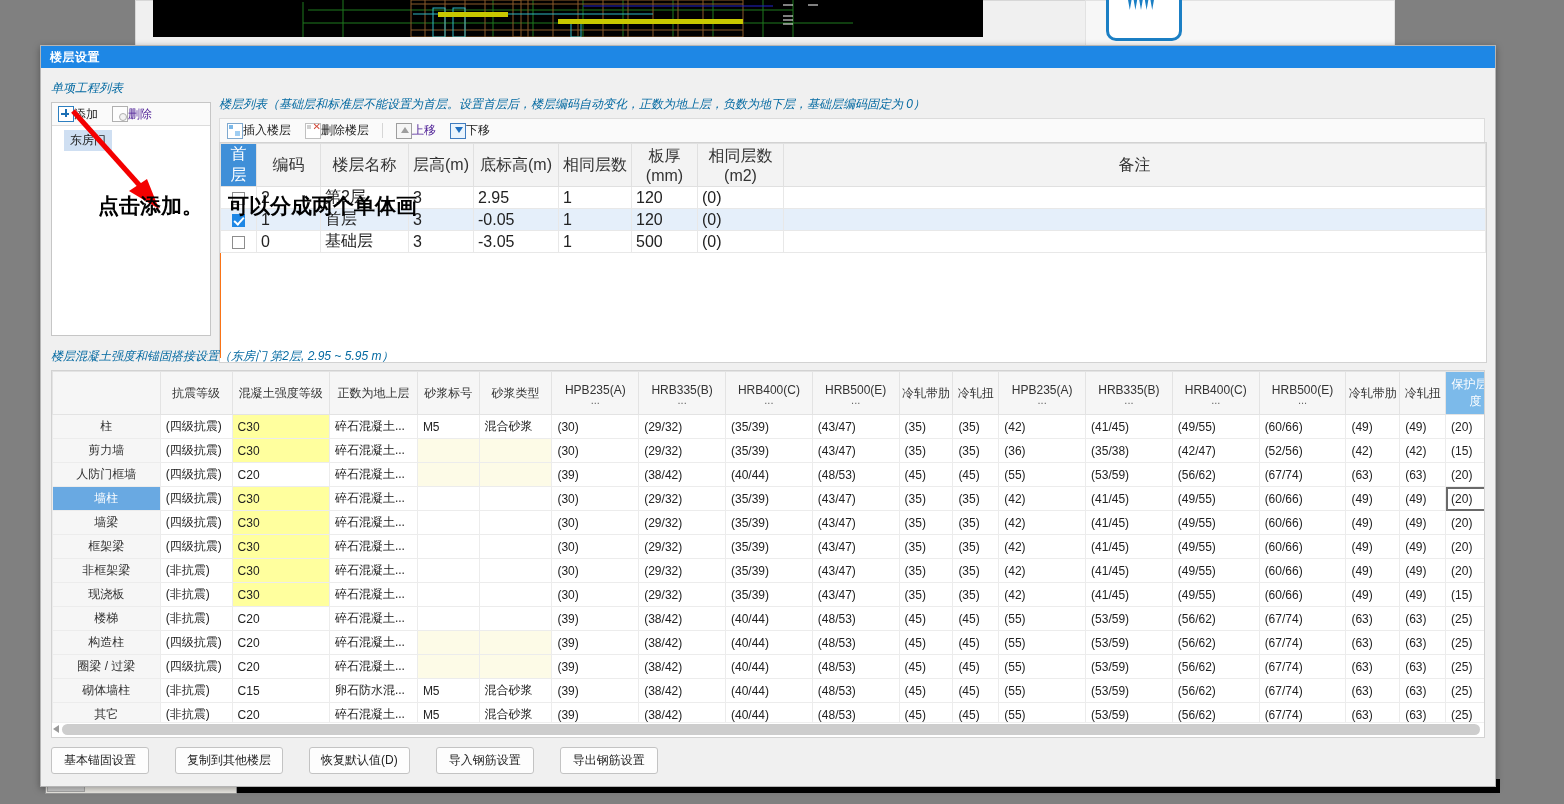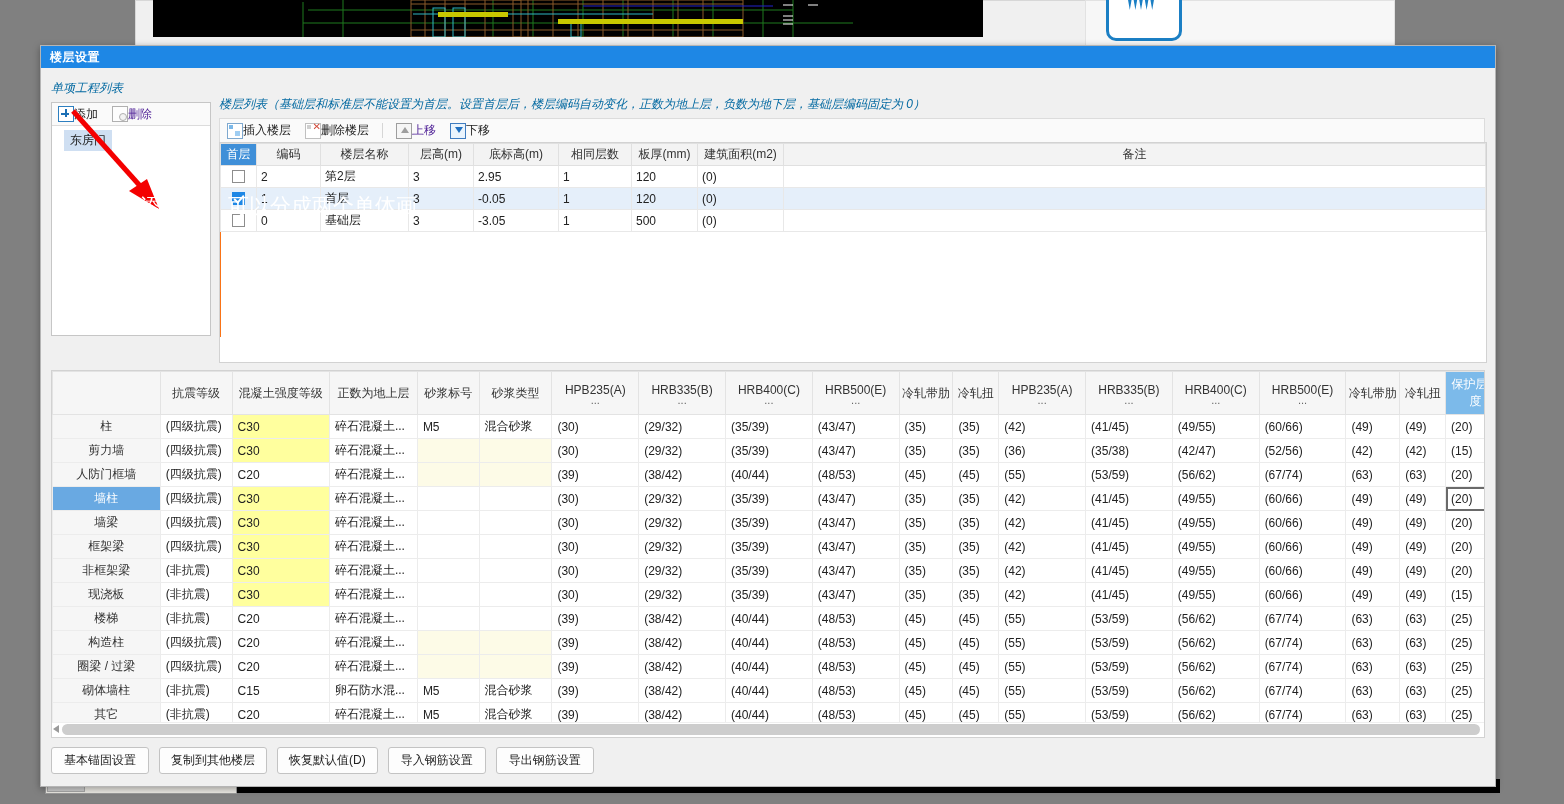--- a/index.html
+++ b/index.html
@@ -52,21 +52,21 @@
   .ic-dn{border-color:#3f7cc0;background:#eaf4fd;}
   .ic-dn:after{top:3px;border-top:6px solid #1f6fc0;}
   #projlist{position:absolute;left:0;top:23px;right:0;bottom:0;background:#fff;padding-top:4px;}
   .proj-item{margin:0 12px;padding:2px 6px;background:#cfdff2;display:inline-block;font-size:12px;}
 
   
   #floorwrap{position:absolute;left:178px;top:50px;right:10px;}
   #floorwrap .cap{padding-bottom:5px;white-space:nowrap;}
   #floortools{height:23px;background:#fafafa;border:1px solid #dcdcdc;border-bottom:none;display:flex;align-items:center;padding:0 4px;gap:8px;}
   .vsep{width:1px;height:15px;background:#d6d6d6;margin:0 2px;}
-  table.grid{border-collapse:collapse;table-layout:fixed;font-size:12px;background:#f97316;}
+  table.grid{border-collapse:collapse;table-layout:fixed;font-size:16px;background:#f97316;}
   table.grid th{background:#f3f3f3;border:1px solid #e0e0e0;font-weight:normal;color:#333;height:20px;padding:0 4px;}
   table.grid td{border:1px solid #e8e8e8;height:21px;padding:0 4px;background:#fff;white-space:nowrap;overflow:hidden;}
   #floorgrid{width:100%;border:1px solid #d2d2d2;background:#fff;height:219px;position:relative;overflow:hidden;}
   #floorgrid table{width:100%;}
   #floorgrid th{height:21px;}
   #floorgrid th.first{background:#3f8fd8;color:#fff;}
   tr.sel td{background:#e5effa;}
   .ck{width:13px;height:13px;border:1px solid #8d8d8d;background:#fff;display:inline-block;vertical-align:-2px;box-sizing:border-box;}
   .ck.on{background:#1e87e5;border-color:#1e87e5;position:relative;}
   .ck.on:after{content:"";position:absolute;left:3px;top:0px;width:4px;height:8px;border:solid #fff;border-width:0 2px 2px 0;transform:rotate(42deg);}
@@ -86,25 +86,25 @@
   tr.rsel td.rowname{background:#69a9e2;color:#fff;}
   td.yel{background:#ffff9e;}
   td.cream{background:#fdfbe7;}
   td.focus{outline:2px solid #6a6a6a;outline-offset:-2px;}
   .dots{display:block;font-size:11px;color:#666;line-height:7px;}
   #hsb{position:absolute;left:0;right:0;bottom:0;height:14px;background:#fff;border-top:1px solid #efefef;}
   #hsb .track{position:absolute;left:10px;right:4px;top:1px;height:11px;background:#cdcdcd;border-radius:6px;}
   #hsb .arrow{position:absolute;left:1px;top:2px;width:0;height:0;border-top:4px solid transparent;border-bottom:4px solid transparent;border-right:6px solid #9a9a9a;}
 
   
-  #btnrow{position:absolute;left:10px;bottom:12px;display:flex;gap:10px;}
+  #btnrow{position:absolute;left:10px;bottom:12px;display:flex;gap:26px;}
   .btn{height:25px;min-width:74px;padding:0 11px;background:#fdfdfd;border:1px solid #c3c3c3;border-radius:3px;font-size:12px;color:#222;display:flex;align-items:center;justify-content:center;cursor:default;}
 
   
-  .anno{position:absolute;color:#ffffff;font-family:"DejaVu Serif","Liberation Serif",serif;font-size:21px;font-weight:400;white-space:nowrap;pointer-events:none;}
+  .anno{position:absolute;color:#000000;font-family:"DejaVu Serif","Liberation Serif",serif;font-size:21px;font-weight:700;white-space:nowrap;pointer-events:none;}
   #arrow{position:absolute;left:55px;top:105px;width:130px;height:115px;pointer-events:none;}
 </style>
 </head>
 <body>
 
 <div id="bg">
   <div id="bg-panel"></div>
   <div id="bg-canvas">
     <svg width="830" height="37">
       <g stroke="#1f7a1f" stroke-width="1">
@@ -233,21 +233,21 @@
           </colgroup>
         <thead>
             <tr id="floor-head">
               <th class="first">首层</th>
               <th>编码</th>
               <th>楼层名称</th>
               <th>层高(m)</th>
               <th>底标高(m)</th>
               <th>相同层数</th>
               <th>板厚(mm)</th>
-              <th>建筑面积(m2)</th>
+              <th>相同层数(m2)</th>
               <th>备注</th>
             </tr>
           </thead>
         <tbody id="floor-body">
             <tr>
               <td style="text-align: center;"><span class="ck"></span></td>
               <td>2</td>
               <td>第2层</td>
               <td>3</td>
               <td>2.95</td>
@@ -332,20 +332,21 @@
               <td style="border: none;">&nbsp;</td>
               <td style="border: none;">&nbsp;</td>
               <td style="border: none;">&nbsp;</td>
             </tr>
           </tbody>
       </table>
     </div>
   </div>
 
   <div id="conc">
+    <div class="cap sec-label">楼层混凝土强度和锚固搭接设置（东房门  第2层, 2.95 ~ 5.95 m）</div>
     <div id="concbox">
       <div id="concscroll">
         <table class="ctab">
           <colgroup>
             <col style="width:108px">
               <col style="width:72px">
               <col style="width:98px">
               <col style="width:88px">
             <col style="width:62px">
               <col style="width:73px">

